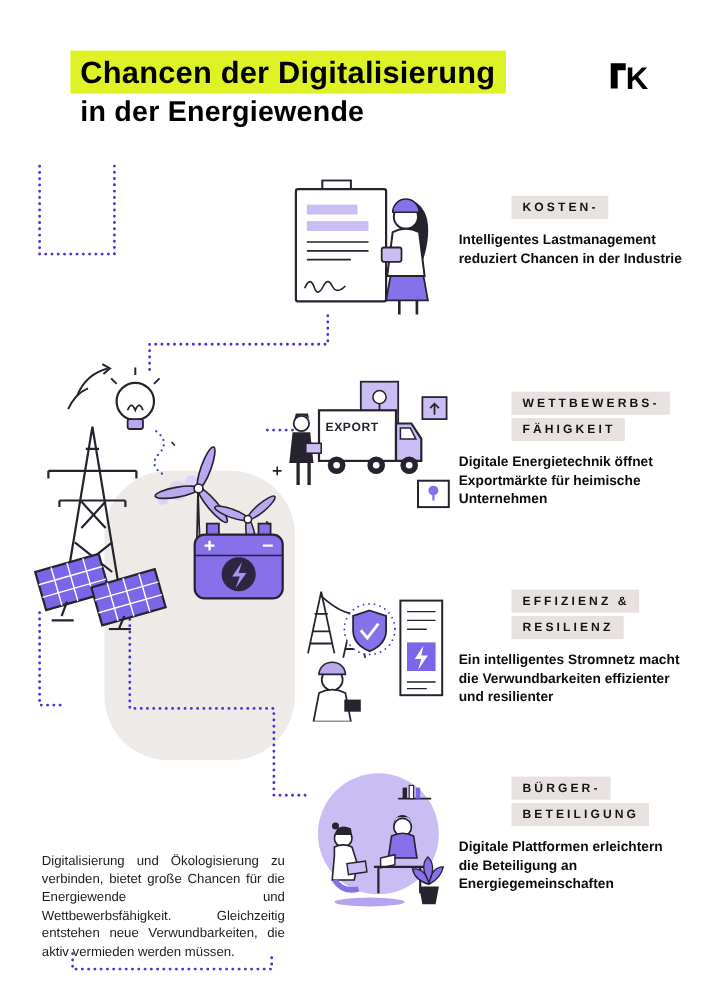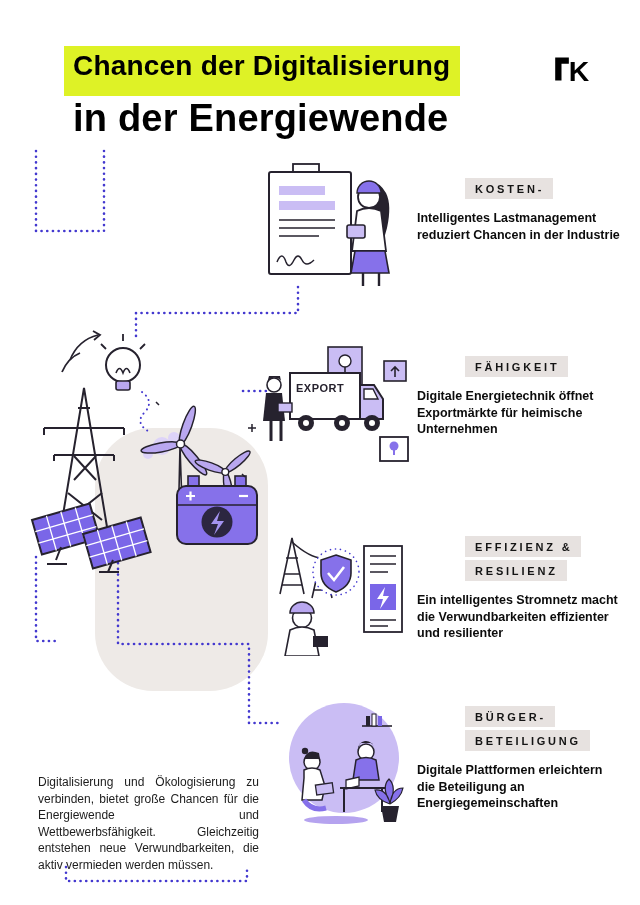--- a/index.html
+++ b/index.html
@@ -5,24 +5,24 @@
   html,body { margin:0; padding:0; background:#ffffff; }
   .poster {
     position:relative; width:640px; height:905px; background:#ffffff;
     overflow:hidden; font-family:"Liberation Sans", sans-serif; color:#111;
   }
   
   .title-wrap { position:absolute; left:64px; top:46px; z-index:5; }
   .title-line1 {
     display:inline-block; background:#def226; color:#000;
     font-size:28px; font-weight:800; letter-spacing:.2px;
-    padding:5px 10px 16px 9px; line-height:1.05;
+    padding:5px 10px 5px 9px; line-height:1.05;
   }
   .title-line2 {
-    display:block; color:#000; font-size:38px; font-weight:800;
+    display:block; color:#000; font-size:26px; font-weight:800;
     letter-spacing:.2px; padding:3px 10px 0 9px; line-height:1.05;
   }
   
   .logo { position:absolute; left:551px; top:48px; width:42px; height:42px; z-index:5; }
   
   .blob {
     position:absolute; left:95px; top:428px; width:173px; height:263px;
     background:#eeeae7; border-radius:58px; z-index:0;
   }
   
@@ -218,20 +218,21 @@
         <circle cx="14" cy="40" r="7" fill="#fff" stroke="#26222e" stroke-width="1.6"></circle>
         <path d="M7 38 a8 8 0 0 1 14 -2 l-1 -5 h-11 z" fill="#26222e"></path>
         <path d="M6 48 h16 l3 28 h-22 z" fill="#26222e"></path>
         <rect x="18" y="58" width="14" height="9" fill="#cabdf4" stroke="#26222e" stroke-width="1.4"></rect>
         <path d="M11 76 v20 M21 76 v20" stroke="#26222e" stroke-width="3"></path>
       </g>
     </svg>
   </div>
 
   <section class="info-section" style="top:356px">
+    <div class="badge-row"><span class="badge">WETTBEWERBS-</span></div>
     <div class="badge-row"><span class="badge">FÄHIGKEIT</span></div>
     <p class="section-body">Digitale Energietechnik öffnet Exportmärkte für heimische Unternehmen</p>
   </section>
 
   <div class="illu illu-s3">
     <svg viewBox="0 0 135 128">
       <g stroke="#26222e" stroke-width="1.6" fill="none">
         <path d="M8 66 L20 10 L32 66 M12 46 H28 M10 57 H30 M14 30 H26"></path>
         <path d="M40 70 L50 26 L60 70 M43 53 H57 M41 62 H59"></path>
         <path d="M20 14 Q38 30 50 30"></path>

